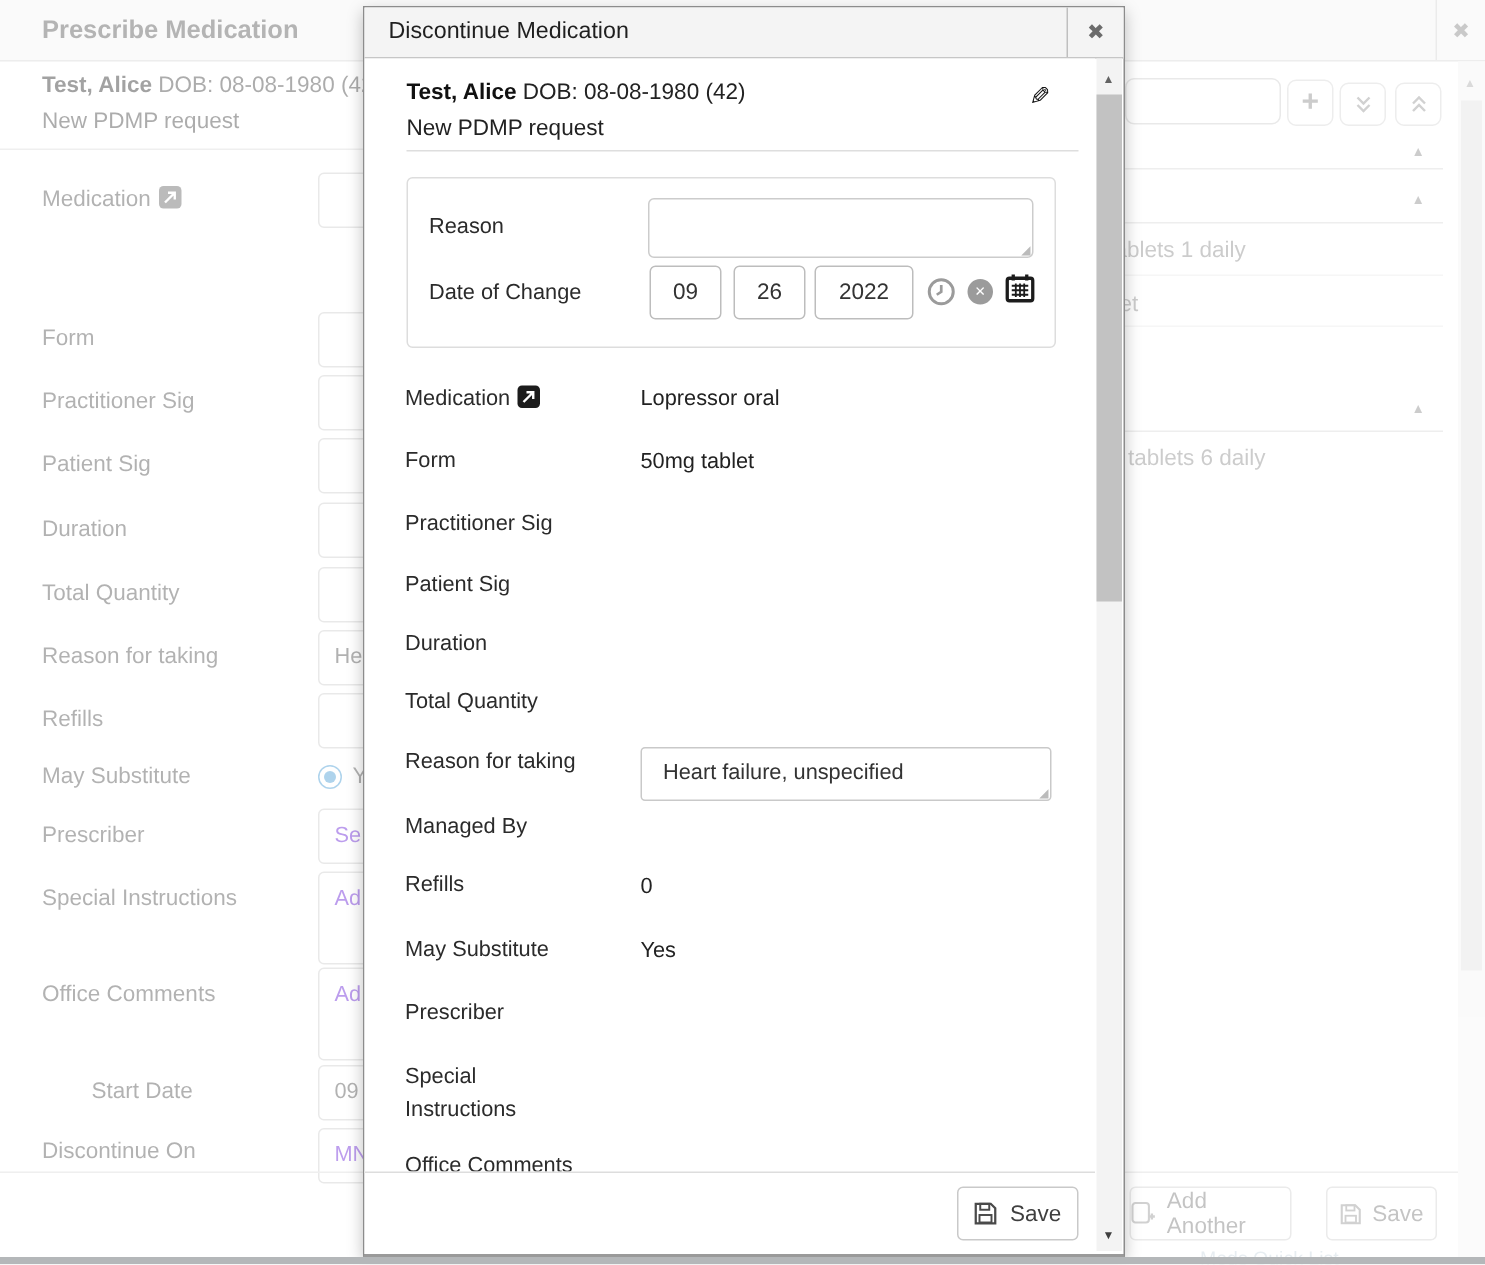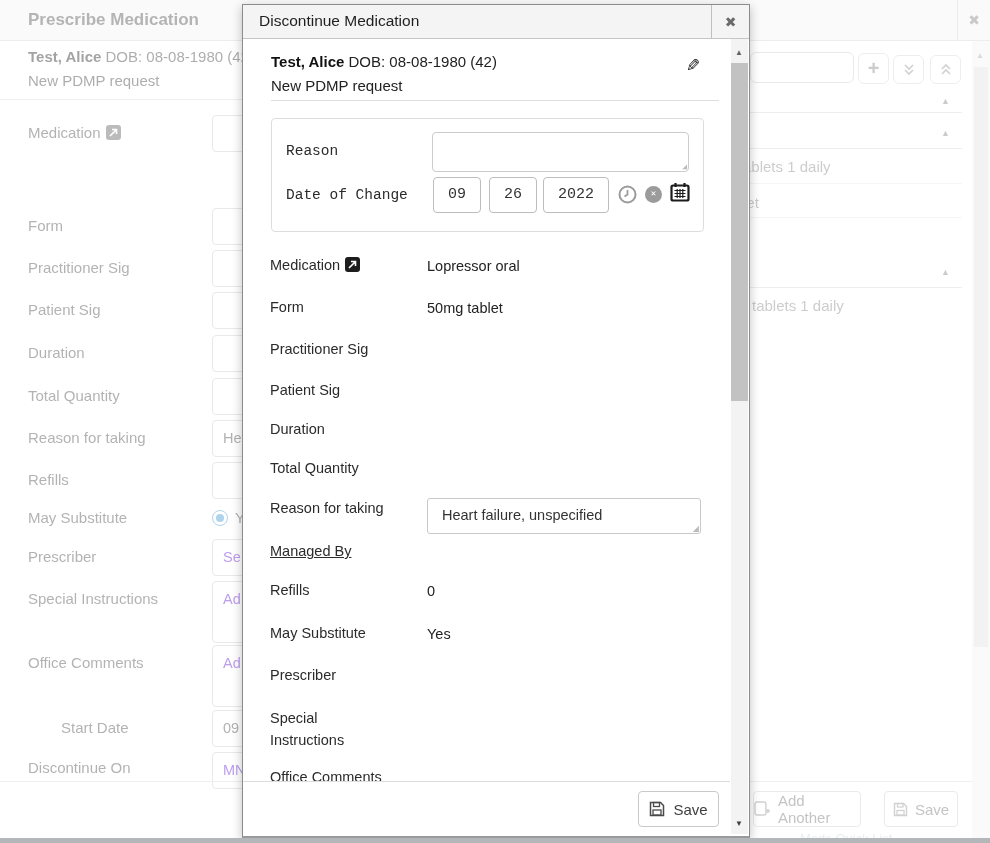--- a/index.html
+++ b/index.html
@@ -70,21 +70,21 @@
   .m-body { position:absolute; left:0; top:34px; width:487px; height:743px; overflow:hidden; background:#fff; }
 
   .m-pname { position:absolute; left:28px; top:14px; font-size:15px; color:#222; }
   .m-pname b { color:#111; }
   .m-preq { position:absolute; left:28px; top:38px; font-size:15px; color:#222; }
   .m-pencil { position:absolute; right:30px; top:16px; font-size:17px; color:#111; cursor:pointer;
     transform:scaleX(-1); }
   .m-pdiv { position:absolute; left:28px; top:61px; width:448px; height:1px; background:#dedede; }
 
   .reason-panel { position:absolute; left:28px; top:79px; width:433px; height:114px;
-    border:1px solid #ddd; border-radius:4px; background:#fff;font-family:Liberation Mono, monospace; }
+    border:1px solid #ddd; border-radius:4px; background:#fff; }
   .rp-lbl { position:absolute; left:14px; font-size:14.5px; color:#2b2b2b; }
   .reason-ta { position:absolute; left:160px; top:13px; width:257px; height:40px;
     border:1px solid #ccc; border-radius:4px; background:#fff; }
   .grip { position:absolute; right:1px; bottom:0; font-size:8px; color:#bbb; line-height:8px; }
   .date-in { position:absolute; top:58px; height:36px; border:1px solid #bdbdbd; border-radius:4px;
     background:#fff; font-size:15px; color:#333; text-align:center; line-height:34px; }
   .ico-clock { position:absolute; left:346px; top:66px; cursor:pointer; }
   .ico-clear { position:absolute; left:373px; top:67px; width:17px; height:17px; border-radius:50%;
     background:#9b9b9b; color:#fff; font-size:9px; font-weight:bold; text-align:center; line-height:17px; cursor:pointer; }
   .ico-cal { position:absolute; left:398px; top:63px; cursor:pointer; }
@@ -192,21 +192,21 @@
     <div class="rp-tri" style="left:941px; top:96px;">▲</div>
     <div class="rp-line" style="left:750px; top:112px; width:212px;"></div>
     <div class="rp-tri" style="left:941px; top:128px;">▲</div>
     <div class="rp-line" style="left:744px; top:148px; width:218px;"></div>
     <div class="rp-text" style="left:743px; top:158px;">ablets 1 daily</div>
     <div class="rp-line" style="left:744px; top:183px; width:218px; background:#ececec;"></div>
     <div class="rp-text" style="left:743px; top:194px;">let</div>
     <div class="rp-line" style="left:744px; top:217px; width:218px; background:#ececec;"></div>
     <div class="rp-tri" style="left:941px; top:267px;">▲</div>
     <div class="rp-line" style="left:744px; top:287px; width:218px;"></div>
-    <div class="rp-text" style="left:752px; top:297px;">tablets 1 daily</div>
+    <div class="rp-text" style="left:752px; top:297px;">tablets 6 daily</div>
 
     <div class="pg-footline"></div>
     <div class="pg-fbtn" style="left:753px; width:108px;">
       <svg width="17" height="16" viewBox="0 0 17 16">
           <rect x="1" y="1" width="11" height="13" rx="2" stroke="#9a9a9a" fill="none" stroke-width="1.4"></rect>
           <path d="M12 10 h4 M14 8 v4" stroke="#9a9a9a" stroke-width="1.6" fill="none"></path>
         </svg>
       <span>Add Another</span>
     </div>
     <div class="pg-fbtn" style="left:884px; width:74px;">
@@ -279,21 +279,21 @@
       <div class="m-row-label" style="top:343px;">Patient Sig</div>
       <div class="m-row-label" style="top:382px;">Duration</div>
       <div class="m-row-label" style="top:421px;">Total Quantity</div>
 
       <div class="m-row-label" style="top:461px;">Reason for taking</div>
       <div class="m-select">
         <span>Heart failure, unspecified</span>
         <span class="grip">◢</span>
       </div>
 
-      <div class="m-row-label" style="top:504px;text-decoration:underline;">Managed By</div>
+      <div class="m-row-label" style="top:504px;">Managed By</div>
 
       <div class="m-row-label" style="top:543px;">Refills</div>
       <div class="m-row-value" style="top:544px;">0</div>
 
       <div class="m-row-label" style="top:586px;">May Substitute</div>
       <div class="m-row-value" style="top:587px;">Yes</div>
 
       <div class="m-row-label" style="top:628px;">Prescriber</div>
 
       <div class="m-row-label wrap-label" style="top:668px;">Special Instructions</div>

